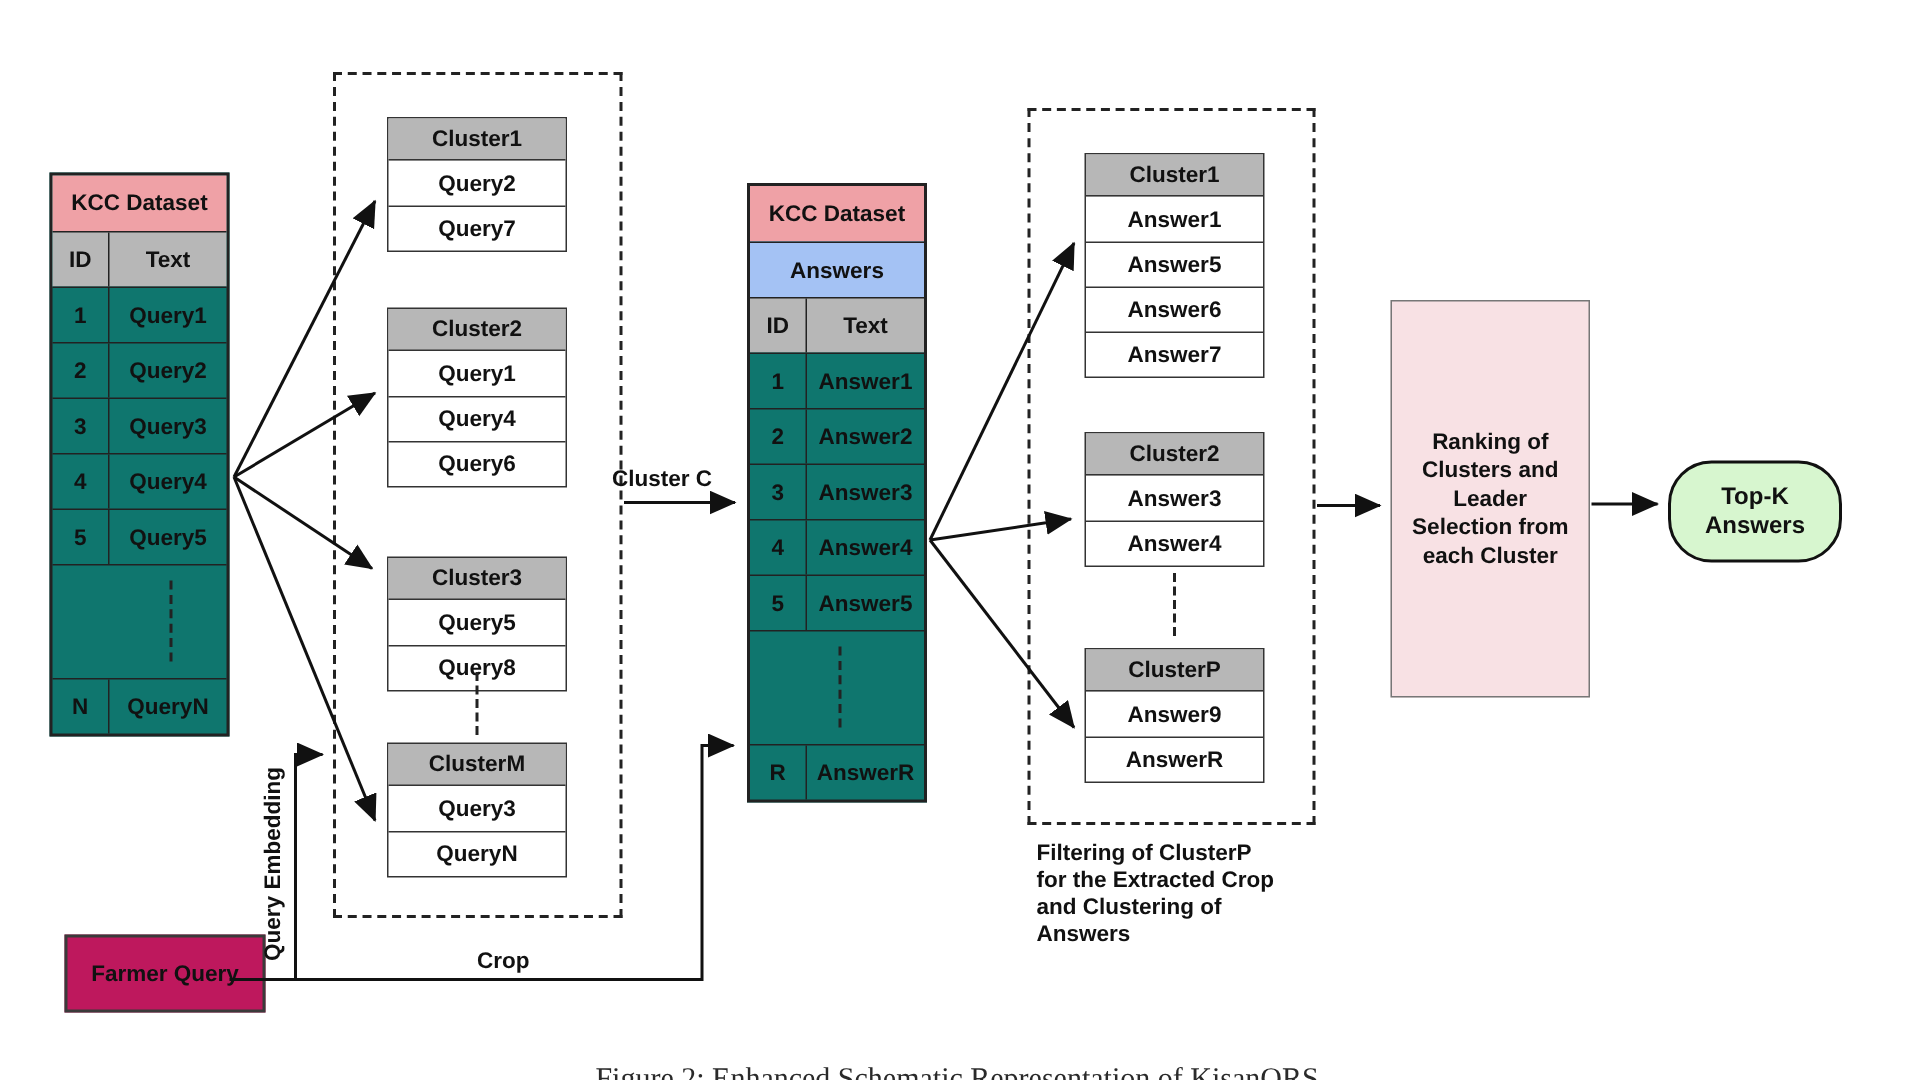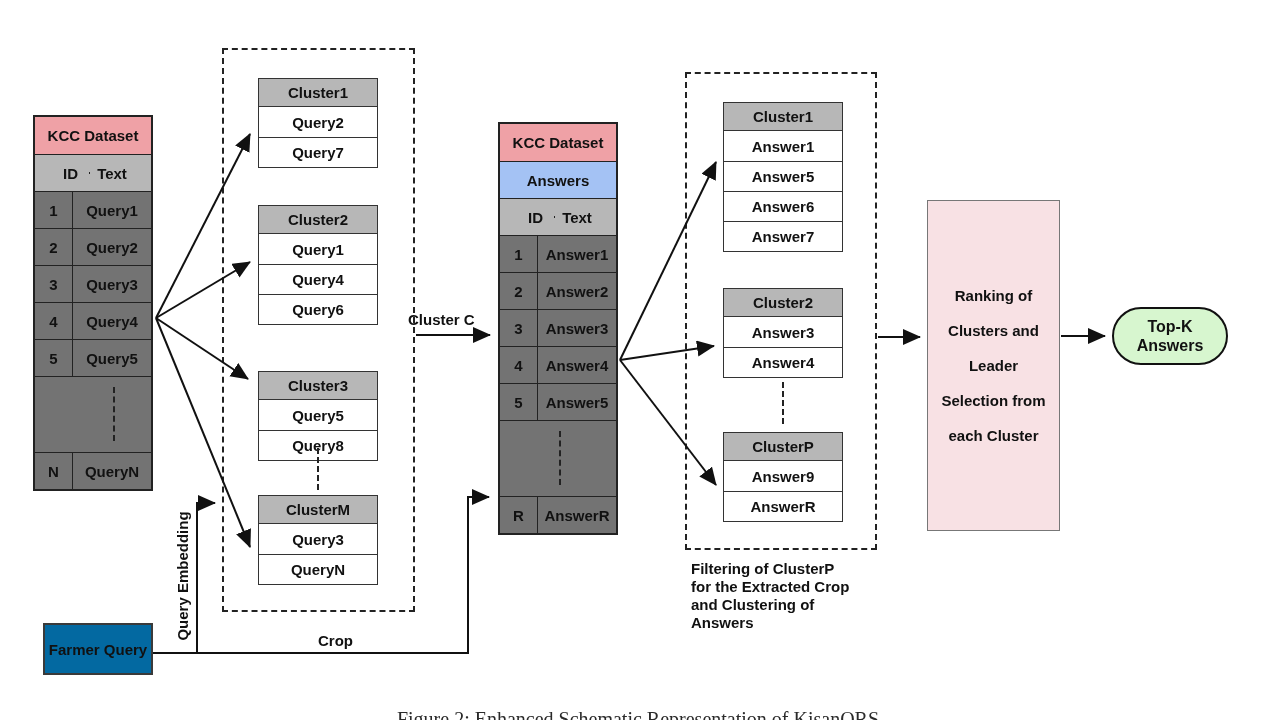--- a/index.html
+++ b/index.html
@@ -1,25 +1,25 @@
 <!DOCTYPE html>
 <html><head>
 <meta charset="utf-8">
 <style>
   html,body{margin:0;padding:0;background:#fff;}
   .canvas{position:relative;width:1276px;height:720px;background:#ffffff;overflow:hidden;
           font-family:"Liberation Sans", sans-serif;color:#111;}
   
-  .kcc{position:absolute;width:120px;border:2px solid #222;background:#737373;box-sizing:border-box;}
+  .kcc{position:absolute;width:120px;border:2px solid #222;background:#0f766e;box-sizing:border-box;}
   .kcc-row{box-sizing:border-box;height:37px;display:flex;align-items:center;justify-content:center;
            border-top:1.5px solid #222;font-size:15px;font-weight:700;}
   .kcc-row:first-child{border-top:none;}
   .kcc-title{background:var(--pink);}
   .kcc-sub{background:var(--blue);}
-  .kcc-cols{background:var(--gray);padding:17px;}
+  .kcc-cols{background:var(--gray);padding:0;}
   .kcc-data{padding:0;font-weight:600;}
   .cell-id{width:38px;align-self:stretch;display:flex;align-items:center;justify-content:center;
            border-right:1.5px solid #222;box-sizing:border-box;}
   .cell-tx{flex:1;align-self:stretch;display:flex;align-items:center;justify-content:center;}
   .kcc-cols .cell-id,.kcc-cols .cell-tx{font-weight:700;}
   .kcc-ellipsis{height:75px;border-top:1.5px solid #222;position:relative;}
   
   .cluster{position:absolute;width:120px;border:1.5px solid #333;background:#fff;box-sizing:border-box;}
   .cl-head{height:28px;background:var(--gray);border-bottom:1.5px solid #333;display:flex;
            align-items:center;justify-content:center;font-size:15px;font-weight:700;box-sizing:border-box;text-align:right;}
@@ -27,27 +27,27 @@
            font-size:15px;font-weight:600;box-sizing:border-box;}
   .cl-item:nth-child(2){border-top:none;}
   
   .dashedbox{position:absolute;border:2px dashed #222;box-sizing:border-box;}
   .vdots{position:absolute;width:0;border-left:2.5px dashed #222;}
   
   .lbl{position:absolute;font-size:15px;font-weight:700;text-align:left;line-height:18px;}
   .rot{position:absolute;white-space:nowrap;font-size:15px;font-weight:700;
        transform:translate(-50%,-50%) rotate(-90deg);}
   
-  .farmer{position:absolute;left:43px;top:623px;width:110px;height:52px;border:2px solid #3a3a3a;
-          background:#0369a1;display:flex;align-items:center;justify-content:center;
+  .farmer{position:absolute;left:43px;top:623px;width:134px;height:52px;border:2px solid #3a3a3a;
+          background:#be185d;display:flex;align-items:center;justify-content:center;
           font-size:15px;font-weight:700;box-sizing:border-box;}
-  .rankbox{position:absolute;left:927px;top:200px;width:133px;height:331px;background:var(--rankfill);
+  .rankbox{position:absolute;left:927px;top:200px;width:133px;height:265px;background:var(--rankfill);
            border:1.5px solid #777;box-sizing:border-box;display:flex;flex-direction:column;
-           align-items:center;justify-content:center;font-size:15px;font-weight:700;line-height:19px;text-align:center;gap:16px;}
-  .topk{position:absolute;left:1112px;top:307px;width:116px;height:58px;background:var(--topkfill);
+           align-items:center;justify-content:center;font-size:15px;font-weight:700;line-height:19px;text-align:center;}
+  .topk{position:absolute;left:1112px;top:307px;width:116px;height:68px;background:var(--topkfill);
         border:2px solid #111;border-radius:29px;box-sizing:border-box;display:flex;flex-direction:column;
         align-items:center;justify-content:center;font-size:16px;font-weight:700;line-height:19px;text-align:center;}
   .figcap{position:absolute;left:0;top:708px;width:1276px;text-align:center;
           font-family:"Liberation Serif", serif;font-size:20px;color:#2a2a2a;}
   svg.overlay{position:absolute;left:0;top:0;pointer-events:none;z-index:6;}
 </style>
 </head>
 <body>
 
 <div class="canvas" style="--pink: #efa1a6; --blue: #a4c2f4; --gray: #b7b7b7; --rankfill: #f8e1e4; --topkfill: #d7f6cf;">

